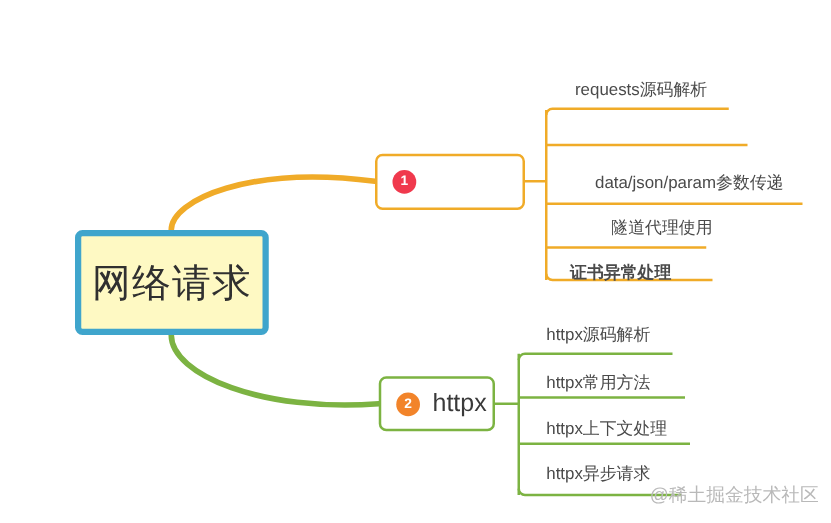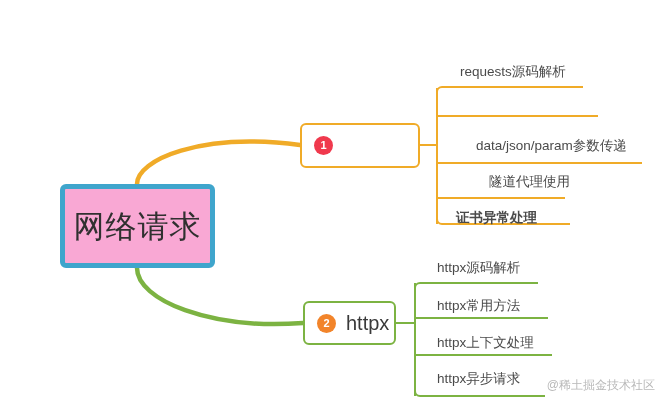--- a/index.html
+++ b/index.html
@@ -29,21 +29,21 @@
   
   .root-node {
     position: absolute;
     left: 60px;
     top: 184px;
     width: 155px;
     height: 84px;
     box-sizing: border-box;
     border: 5px solid #3fa5cc;
     border-radius: 6px;
-    background: #f9a8d4;
+    background: #fef9c3;
     display: flex;
     align-items: center;
     justify-content: center;
     z-index: 4;
   }
   .root-label {
     font-size: 31px;
     color: #303030;
     letter-spacing: 1px;
     line-height: 1;
@@ -105,22 +105,22 @@
     color: #4a4a4a;
     white-space: nowrap;
     line-height: 1;
     z-index: 3;
   }
 
   
   .watermark {
     position: absolute;
     right: 10px;
-    bottom: 24px;
-    font-size: 12px;
+    bottom: 12px;
+    font-size: 15px;
     color: #b9b9b9;
     white-space: nowrap;
     z-index: 5;
   }
 </style>
 </head>
 <body>
 
 <div id="mindmap">
 

